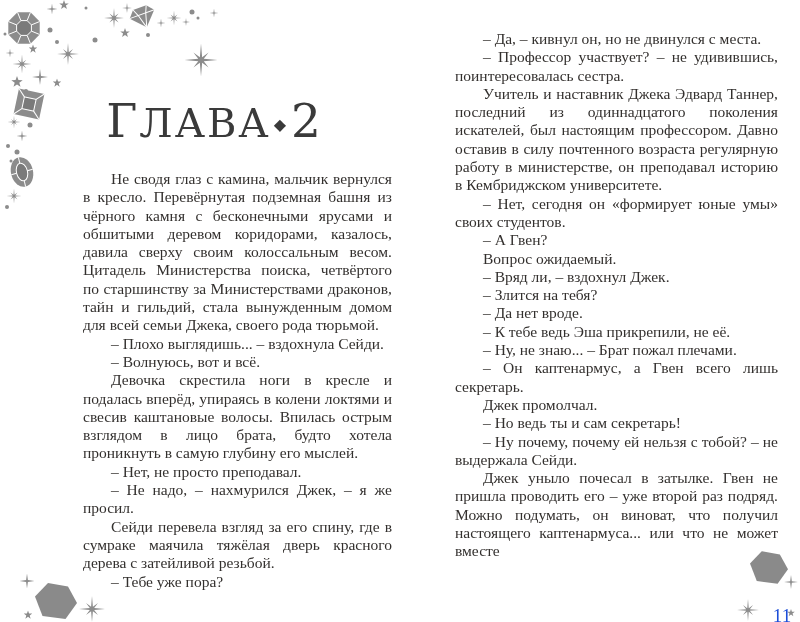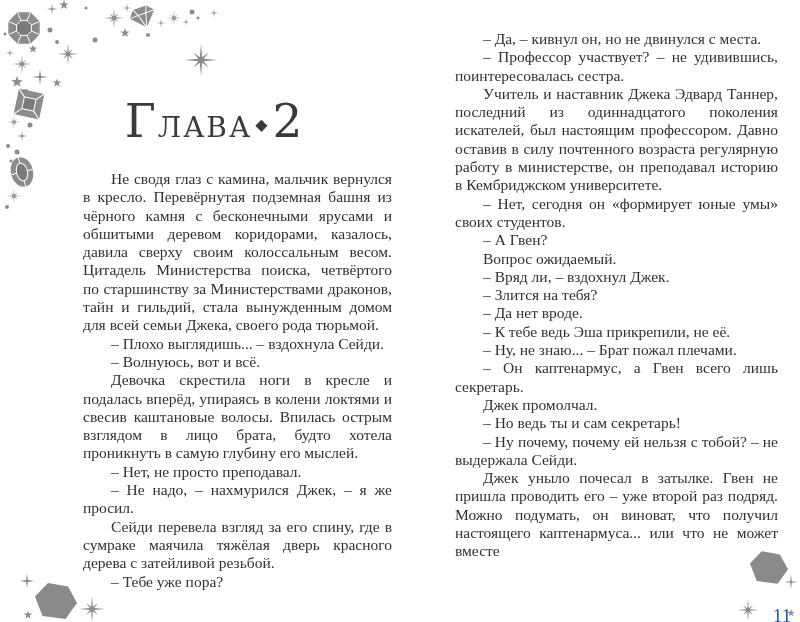--- a/index.html
+++ b/index.html
@@ -16,21 +16,21 @@
   .chapter-heading {
     margin-top:96px;
     text-align:center;
     color:#3a3a3a;
     font-family:"DejaVu Serif","Liberation Serif",serif;
     line-height:50px;
     white-space:nowrap;
   }
   .ch-word {
     display:inline-block;
-    font-size:28px;
+    font-size:40px;
     letter-spacing:2px;
     text-transform:uppercase;
   }
   .ch-word::first-letter { font-size:47px; }
   .ch-sep  { font-size:16px; vertical-align:7px; margin:0 5px 0 3px; }
   .ch-num  { font-size:47px; }
   .text-col {
     font-size:15.5px;
     line-height:18.3px;
     color:#33302e;

